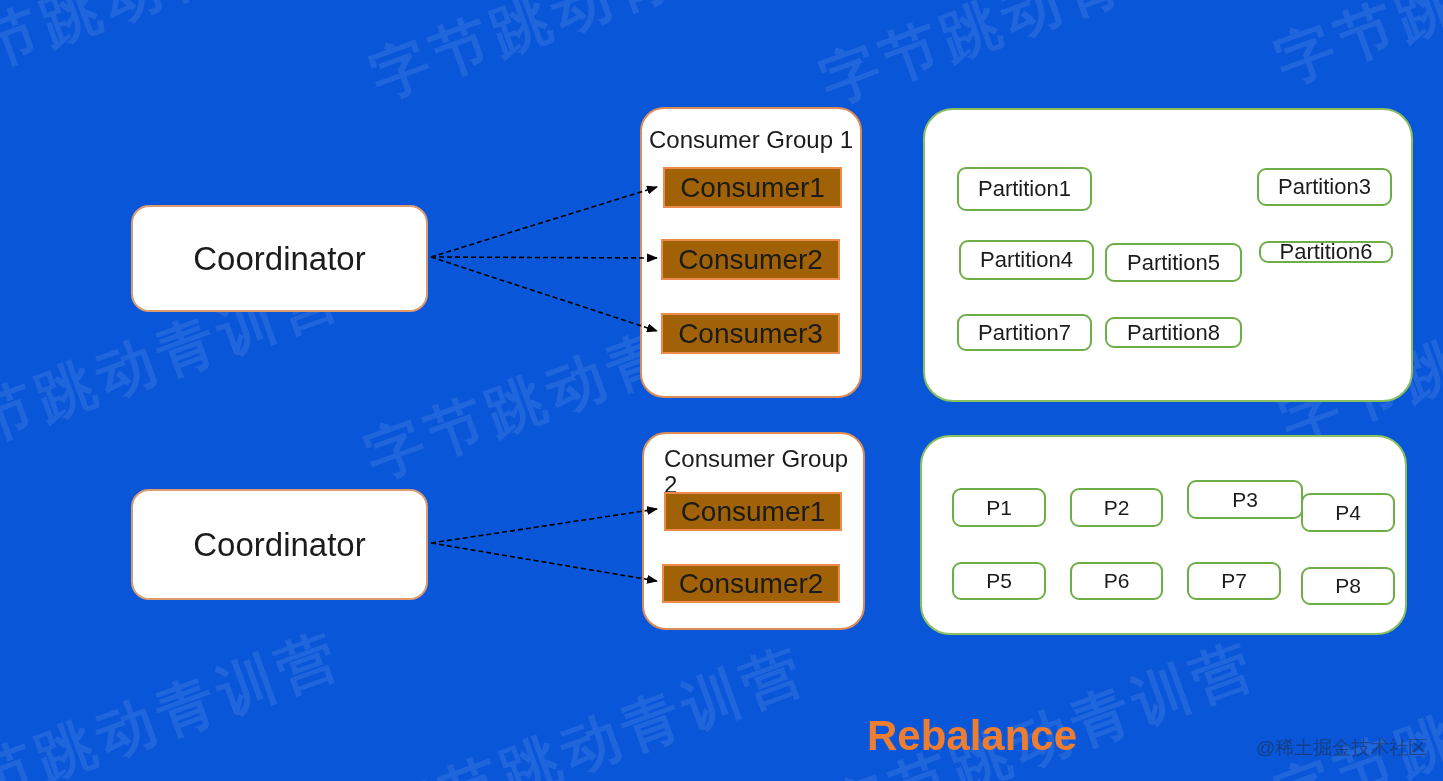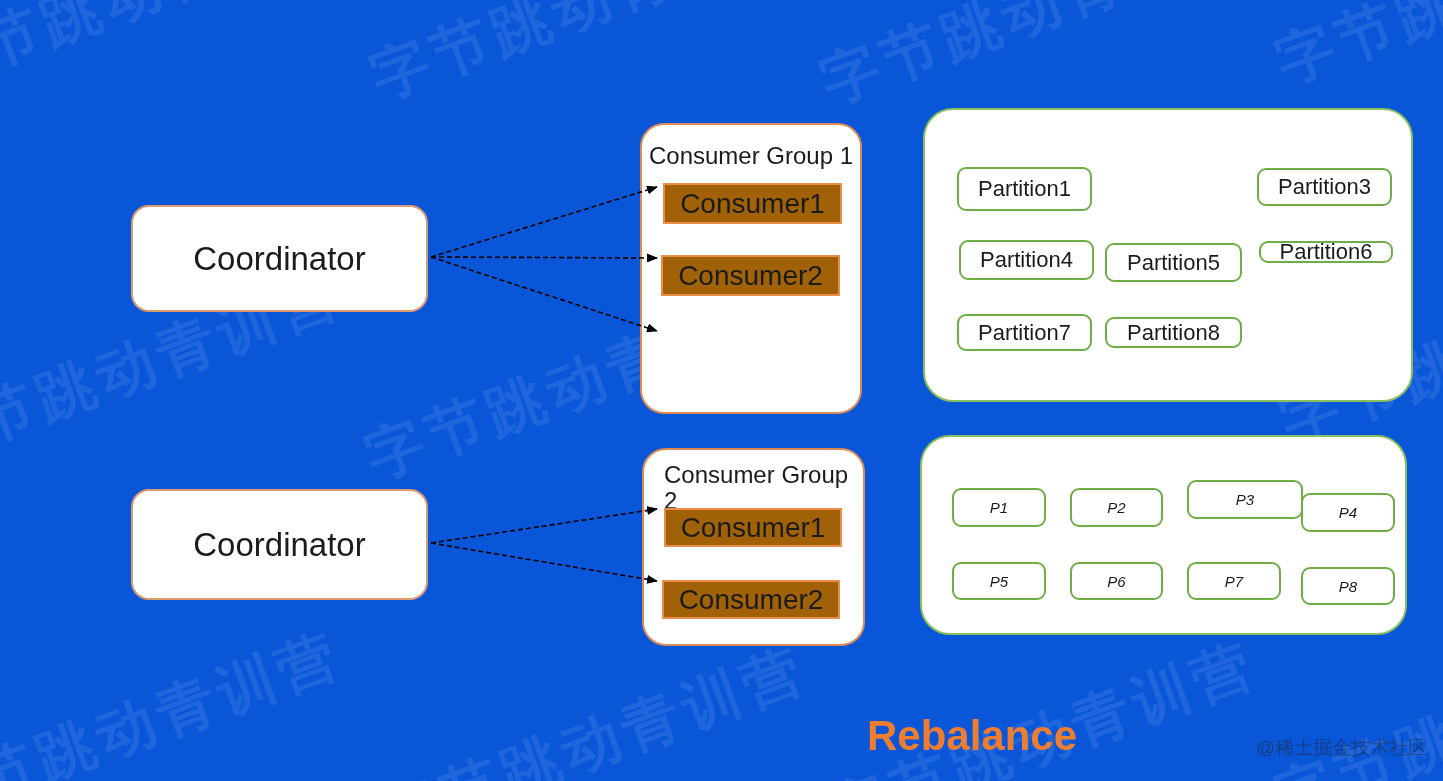--- a/index.html
+++ b/index.html
@@ -25,39 +25,39 @@
     user-select:none;
   }
   
   .node{position:absolute;background:#ffffff;z-index:2;box-sizing:border-box;}
   .coordinator{
     border:2px solid #DD9A6E;border-radius:18px;
     display:flex;align-items:center;justify-content:center;
     font-size:33px;
   }
   .group{
-    border:2px solid #DC8B57;border-radius:24px;margin-top:16px;
+    border:2px solid #DC8B57;border-radius:24px;
   }
   .group-title{position:absolute;font-size:24px;line-height:26px;color:#1b1b1b;}
   .group-title.centered{left:0;right:0;text-align:center;}
   .consumer{
     position:absolute;background:#a16207;border:2px solid #EC8C4C;
     display:flex;align-items:center;justify-content:center;
     font-size:28px;box-sizing:border-box;
   }
   .pcontainer{
     border:2px solid #8ABF5E;border-radius:30px;
   }
   .partition{
     position:absolute;background:#fff;border:2px solid #6FAE47;border-radius:9px;
     display:flex;align-items:center;justify-content:center;
     box-sizing:border-box;
   }
   .partition.big{font-size:22px;}
-  .partition.small{font-size:15px;font-style:italic;}
+  .partition.small{font-size:21px;}
   
   #arrows{position:absolute;left:0;top:0;z-index:3;pointer-events:none;}
   
   .rebalance{
     position:absolute;left:866px;top:712px;width:212px;
     text-align:center;font-size:42px;font-weight:bold;color:#ED7D31;z-index:4;
   }
   .credit{
     position:absolute;left:1256px;top:735px;
     font-size:19px;color:rgba(35,42,60,0.55);z-index:4;white-space:nowrap;
@@ -90,20 +90,23 @@
     <span>Coordinator</span>
   </div>
 
   <div class="node group" style="left:640px;top:107px;width:222px;height:291px">
     <div class="group-title centered" style="top:18px">Consumer Group 1</div>
     <div class="consumer" style="left:21px;top:58px;width:179px;height:41px">
       <span>Consumer1</span>
     </div>
     <div class="consumer" style="left:19px;top:130px;width:179px;height:41px">
       <span>Consumer2</span>
+    </div>
+    <div class="consumer" style="left:19px;top:204px;width:179px;height:41px">
+      <span>Consumer3</span>
     </div>
   </div>
 
   <div class="node group" style="left:642px;top:432px;width:223px;height:198px">
     <div class="group-title" style="left:20px;top:12px;width:190px;text-align:left">Consumer Group 2</div>
     <div class="consumer" style="left:20px;top:58px;width:178px;height:39px">
       <span>Consumer1</span>
     </div>
     <div class="consumer" style="left:18px;top:130px;width:178px;height:39px">
       <span>Consumer2</span>

